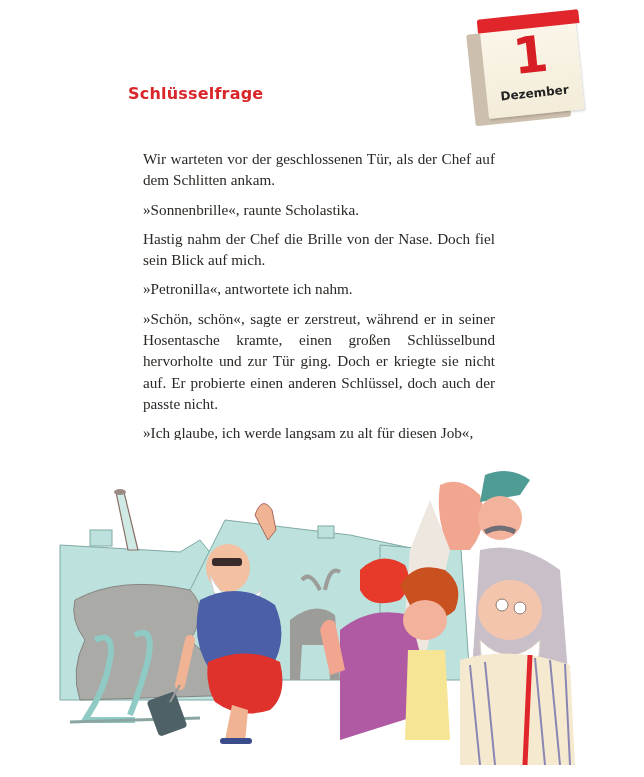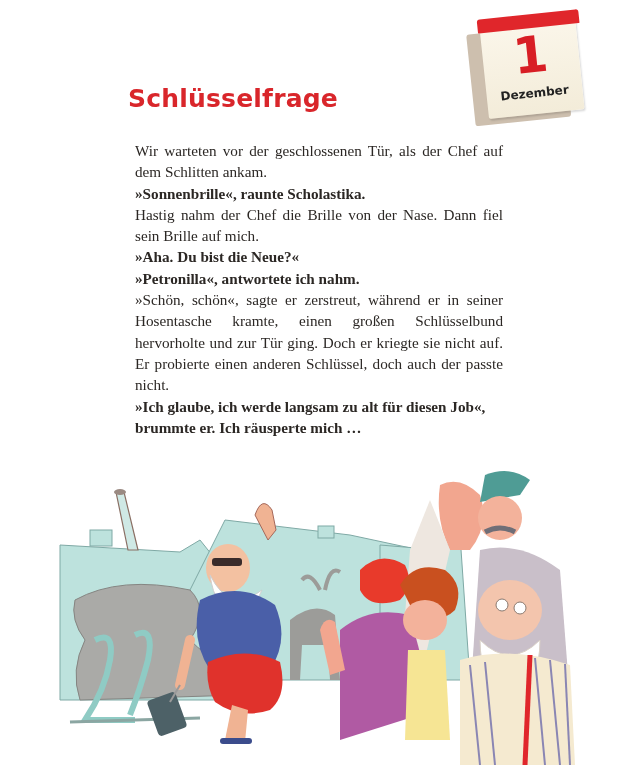--- a/index.html
+++ b/index.html
@@ -34,29 +34,29 @@
     }
     .cal-month {
       position: absolute; left: 6px; top: 72px; width: 96px; text-align: center;
       font-family: "DejaVu Sans", "Liberation Sans", sans-serif; font-weight: bold;
       font-size: 12px; color: #222;
     }
     
     .title {
       position: absolute; left: 128px; top: 84px; margin: 0;
       font-family: "DejaVu Sans", "Liberation Sans", sans-serif; font-weight: bold;
-      font-size: 25px; letter-spacing: 0.2px; color: #d9262b;
+      font-size: 16px; letter-spacing: 0.2px; color: #d9262b;
     }
     
     .story {
       position: absolute; left: 135px; top: 140px; width: 368px;
       font-size: 15.2px; line-height: 21.3px; color: #2b2724;
     }
-    .story p { margin: 0; text-align: justify; text-align-last: left; }
-    .story p.ragged { text-align: left; font-weight: bold; }
+    .story p { margin: 8px; text-align: justify; text-align-last: left; }
+    .story p.ragged { text-align: left; }
     
     .illustration {
       position: absolute; left: 40px; top: 440px; width: 580px; height: 330px;
     }
     .illustration svg { width: 100%; height: 100%; display: block; }
   </style>
 </head>
 <body>
 
 <div class="calendar">
@@ -65,22 +65,21 @@
   <div class="cal-top"></div>
   <div class="cal-day">1</div>
   <div class="cal-month">Dezember</div>
 </div>
 
 <h1 class="title">Schlüsselfrage</h1>
 
 <div class="story">
   <p>Wir warteten vor der geschlossenen Tür, als der Chef auf dem Schlitten ankam.</p>
   <p class="ragged">»Sonnenbrille«, raunte Scholastika.</p>
-  <p>Hastig nahm der Chef die Brille von der Nase. Dann fiel sein Brille auf mich.</p>
-  <p class="ragged">»Aha. Du bist die Neue?«</p>
+  <p>Hastig nahm der Chef die Brille von der Nase. Doch fiel sein Blick auf mich.</p>
   <p class="ragged">»Petronilla«, antwortete ich nahm.</p>
   <p>»Schön, schön«, sagte er zerstreut, während er in seiner Hosentasche kramte, einen großen Schlüsselbund hervorholte und zur Tür ging. Doch er kriegte sie nicht auf. Er probierte einen anderen Schlüssel, doch auch der passte nicht.</p>
   <p class="ragged">»Ich glaube, ich werde langsam zu alt für diesen Job«, brummte er. Ich räusperte mich …</p>
 </div>
 
 <div class="illustration">
   <svg viewBox="0 0 580 330" xmlns="http://www.w3.org/2000/svg">
 
     <rect x="0" y="0" width="580" height="330" fill="#ffffff"></rect>
 

